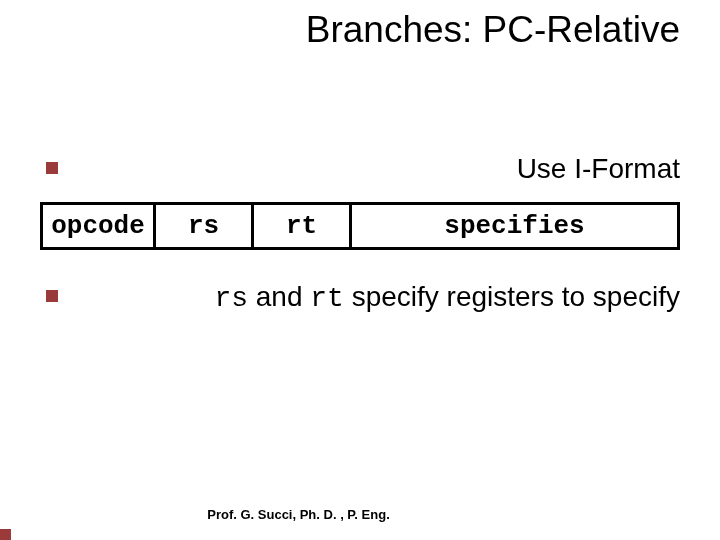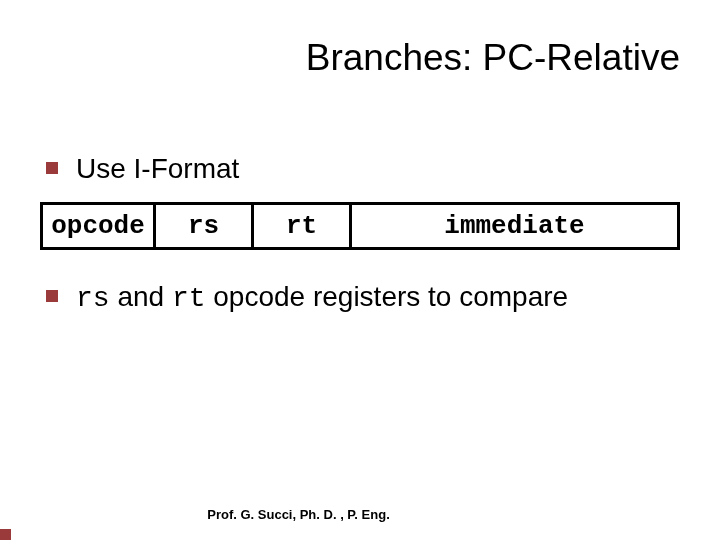--- a/index.html
+++ b/index.html
@@ -13,21 +13,21 @@
     overflow: hidden;
   }
   .slide {
     position: relative;
     width: 720px;
     height: 540px;
     box-sizing: border-box;
   }
   .title {
     position: absolute;
-    top: 36px;
+    top: 8px;
     right: 40px;
     left: 190px;
     text-align: right;
     font-size: 37px;
     line-height: 1.2;
     font-weight: 400;
   }
   .body {
     position: absolute;
     top: 150px;
@@ -45,20 +45,21 @@
     height: 12px;
     background: #9a3a3a;
     margin-top: 12px;
     margin-right: 18px;
     margin-left: 6px;
     flex-shrink: 0;
   }
   .bullet-text {
     flex: 1;
     line-height: 1.35;
+    text-align: right;
   }
   .mono {
     font-family: "Courier New", Courier, monospace;
   }
   .format-table {
     width: 100%;
     border-collapse: collapse;
     margin: 8px 0 28px 0;
     table-layout: fixed;
   }
@@ -107,30 +108,30 @@
       <div class="bullet-marker"></div>
       <div class="bullet-text">Use I-Format</div>
     </div>
 
     <table class="format-table">
       <tbody>
           <tr>
         <td class="col-op">opcode</td>
         <td class="col-rs">rs</td>
         <td class="col-rt">rt</td>
-        <td class="col-imm">immediate</td>
+        <td class="col-imm">specifies</td>
       </tr>
     </tbody>
       </table>
 
 
     <div class="bullet-row">
       <div class="bullet-marker"></div>
       <div class="bullet-text">
-        <span class="mono">rs</span><span> and </span><span class="mono">rt</span><span> opcode registers to compare</span>
+        <span class="mono">rs</span><span> and </span><span class="mono">rt</span><span> specify registers to specify</span>
       </div>
     </div>
 
   </div>
 
   <div class="footer">Prof. G. Succi, Ph. D. , P. Eng.</div>
   <div class="accent"></div>
 </div>
 
 </body></html>

